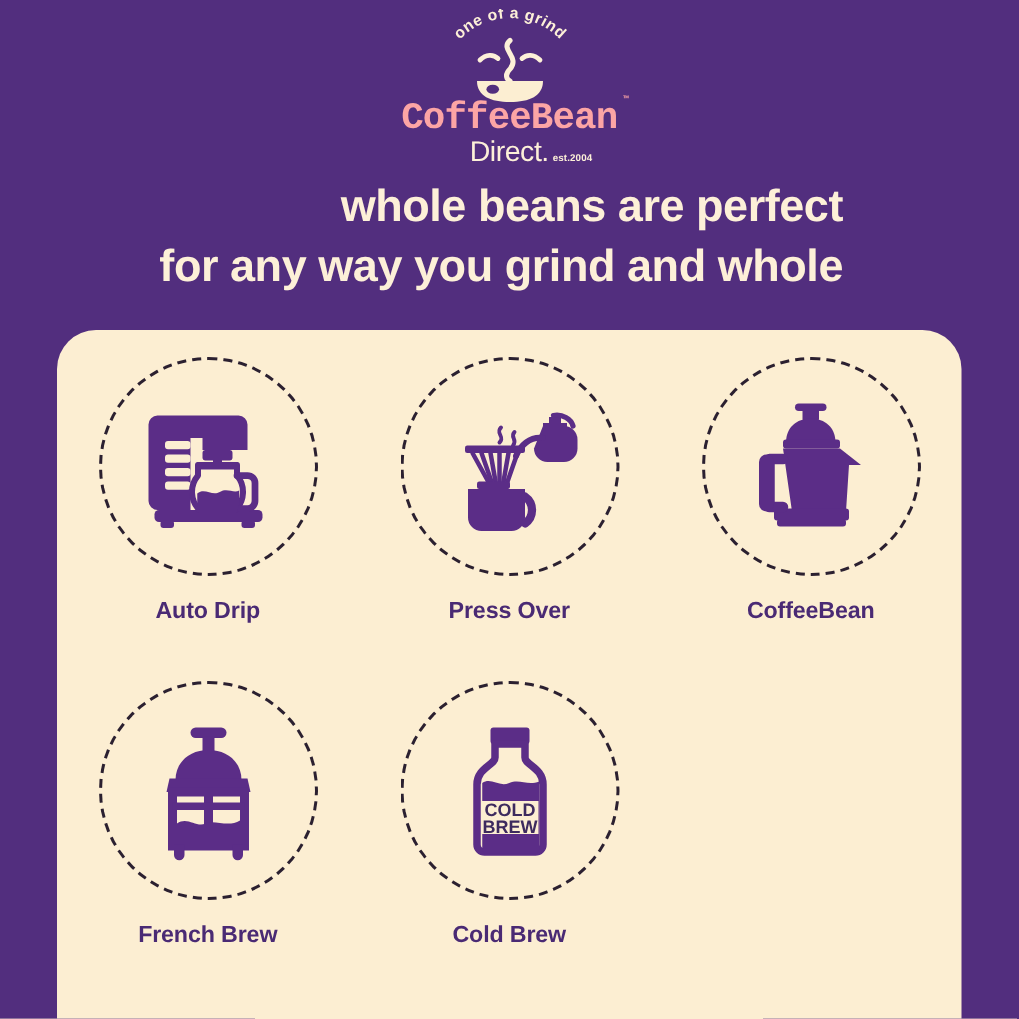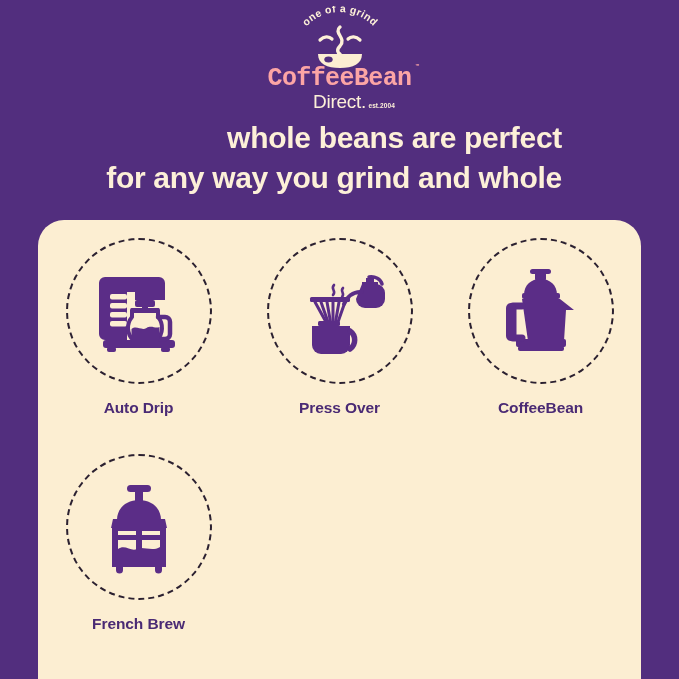--- a/index.html
+++ b/index.html
@@ -305,16 +305,35 @@
               <path d="M29 72 c7 -5, 13 3, 19 0 c6 -3, 15 3, 23 -2 v15 h-42 z"></path>
 
               <path d="M27 86 h7 v7 a3.5 3.5 0 0 1 -7 0 z"></path>
               <path d="M66 86 h7 v7 a3.5 3.5 0 0 1 -7 0 z"></path>
             </g>
           </svg>
         </div>
         <div class="cell-label">French Brew</div>
       </div>
 
+      <div class="cell">
+        <div class="circle">
+          <svg width="100" height="100" viewBox="0 0 100 100">
+            <g fill="#5b2d87">
+
+              <rect x="37" y="8" width="26" height="11" rx="2"></rect>
+
+              <path d="M40 19 h20 v9 c0 5, 12 7, 12 18 v40 a5 5 0 0 1 -5 5 h-34 a5 5 0 0 1 -5 -5 v-40 c0 -11, 12 -13, 12 -18 z" fill="none" stroke="#5b2d87" stroke-width="5"></path>
+
+              <path d="M31.5 45 c6 -4, 11 3, 18 0 c7 -3, 12 2, 20 -1 v45 a3 3 0 0 1 -3 3 h-32 a3 3 0 0 1 -3 -3 z"></path>
+
+              <rect x="31" y="57" width="38" height="22" fill="#fceed2"></rect>
+            </g>
+            <text x="50" y="67" text-anchor="middle" font-family="Liberation Sans, sans-serif" font-size="12" font-weight="700" fill="#3d2a5e">COLD</text>
+            <text x="50" y="78" text-anchor="middle" font-family="Liberation Sans, sans-serif" font-size="12" font-weight="700" fill="#3d2a5e">BREW</text>
+          </svg>
+        </div>
+        <div class="cell-label">Cold Brew</div>
+      </div>
 
     </div>
   </div>
 </div>
 
 </body></html>

